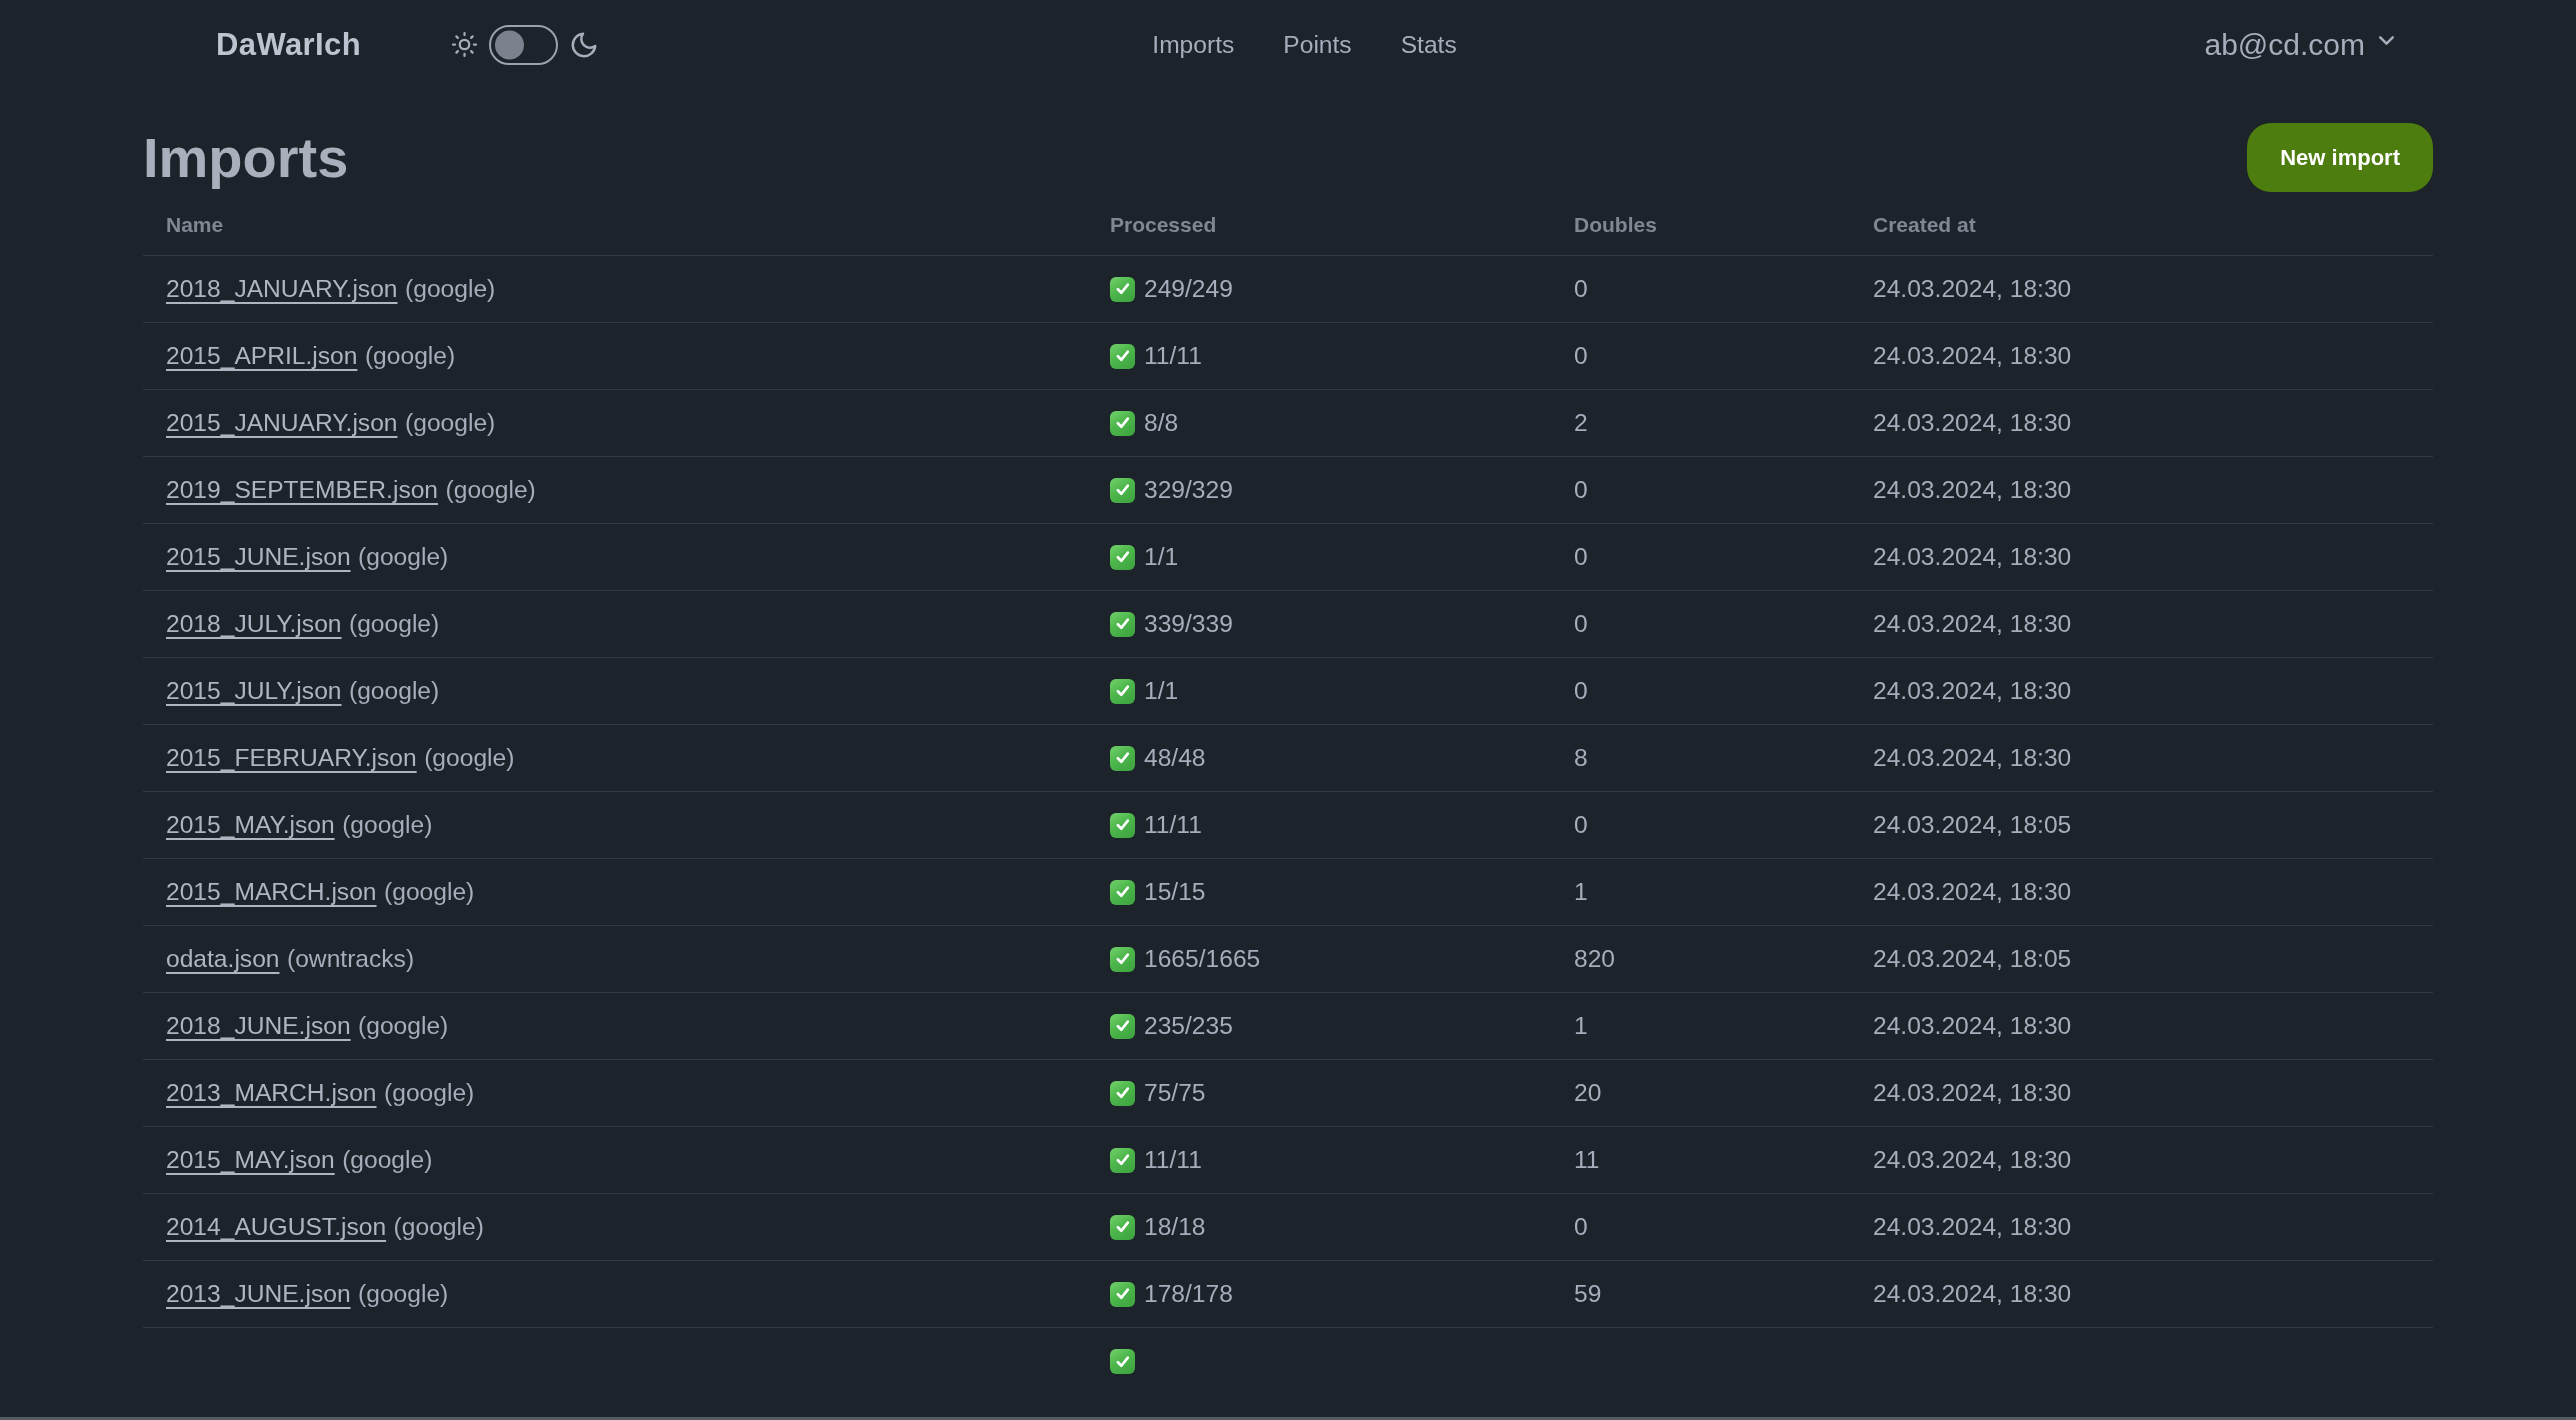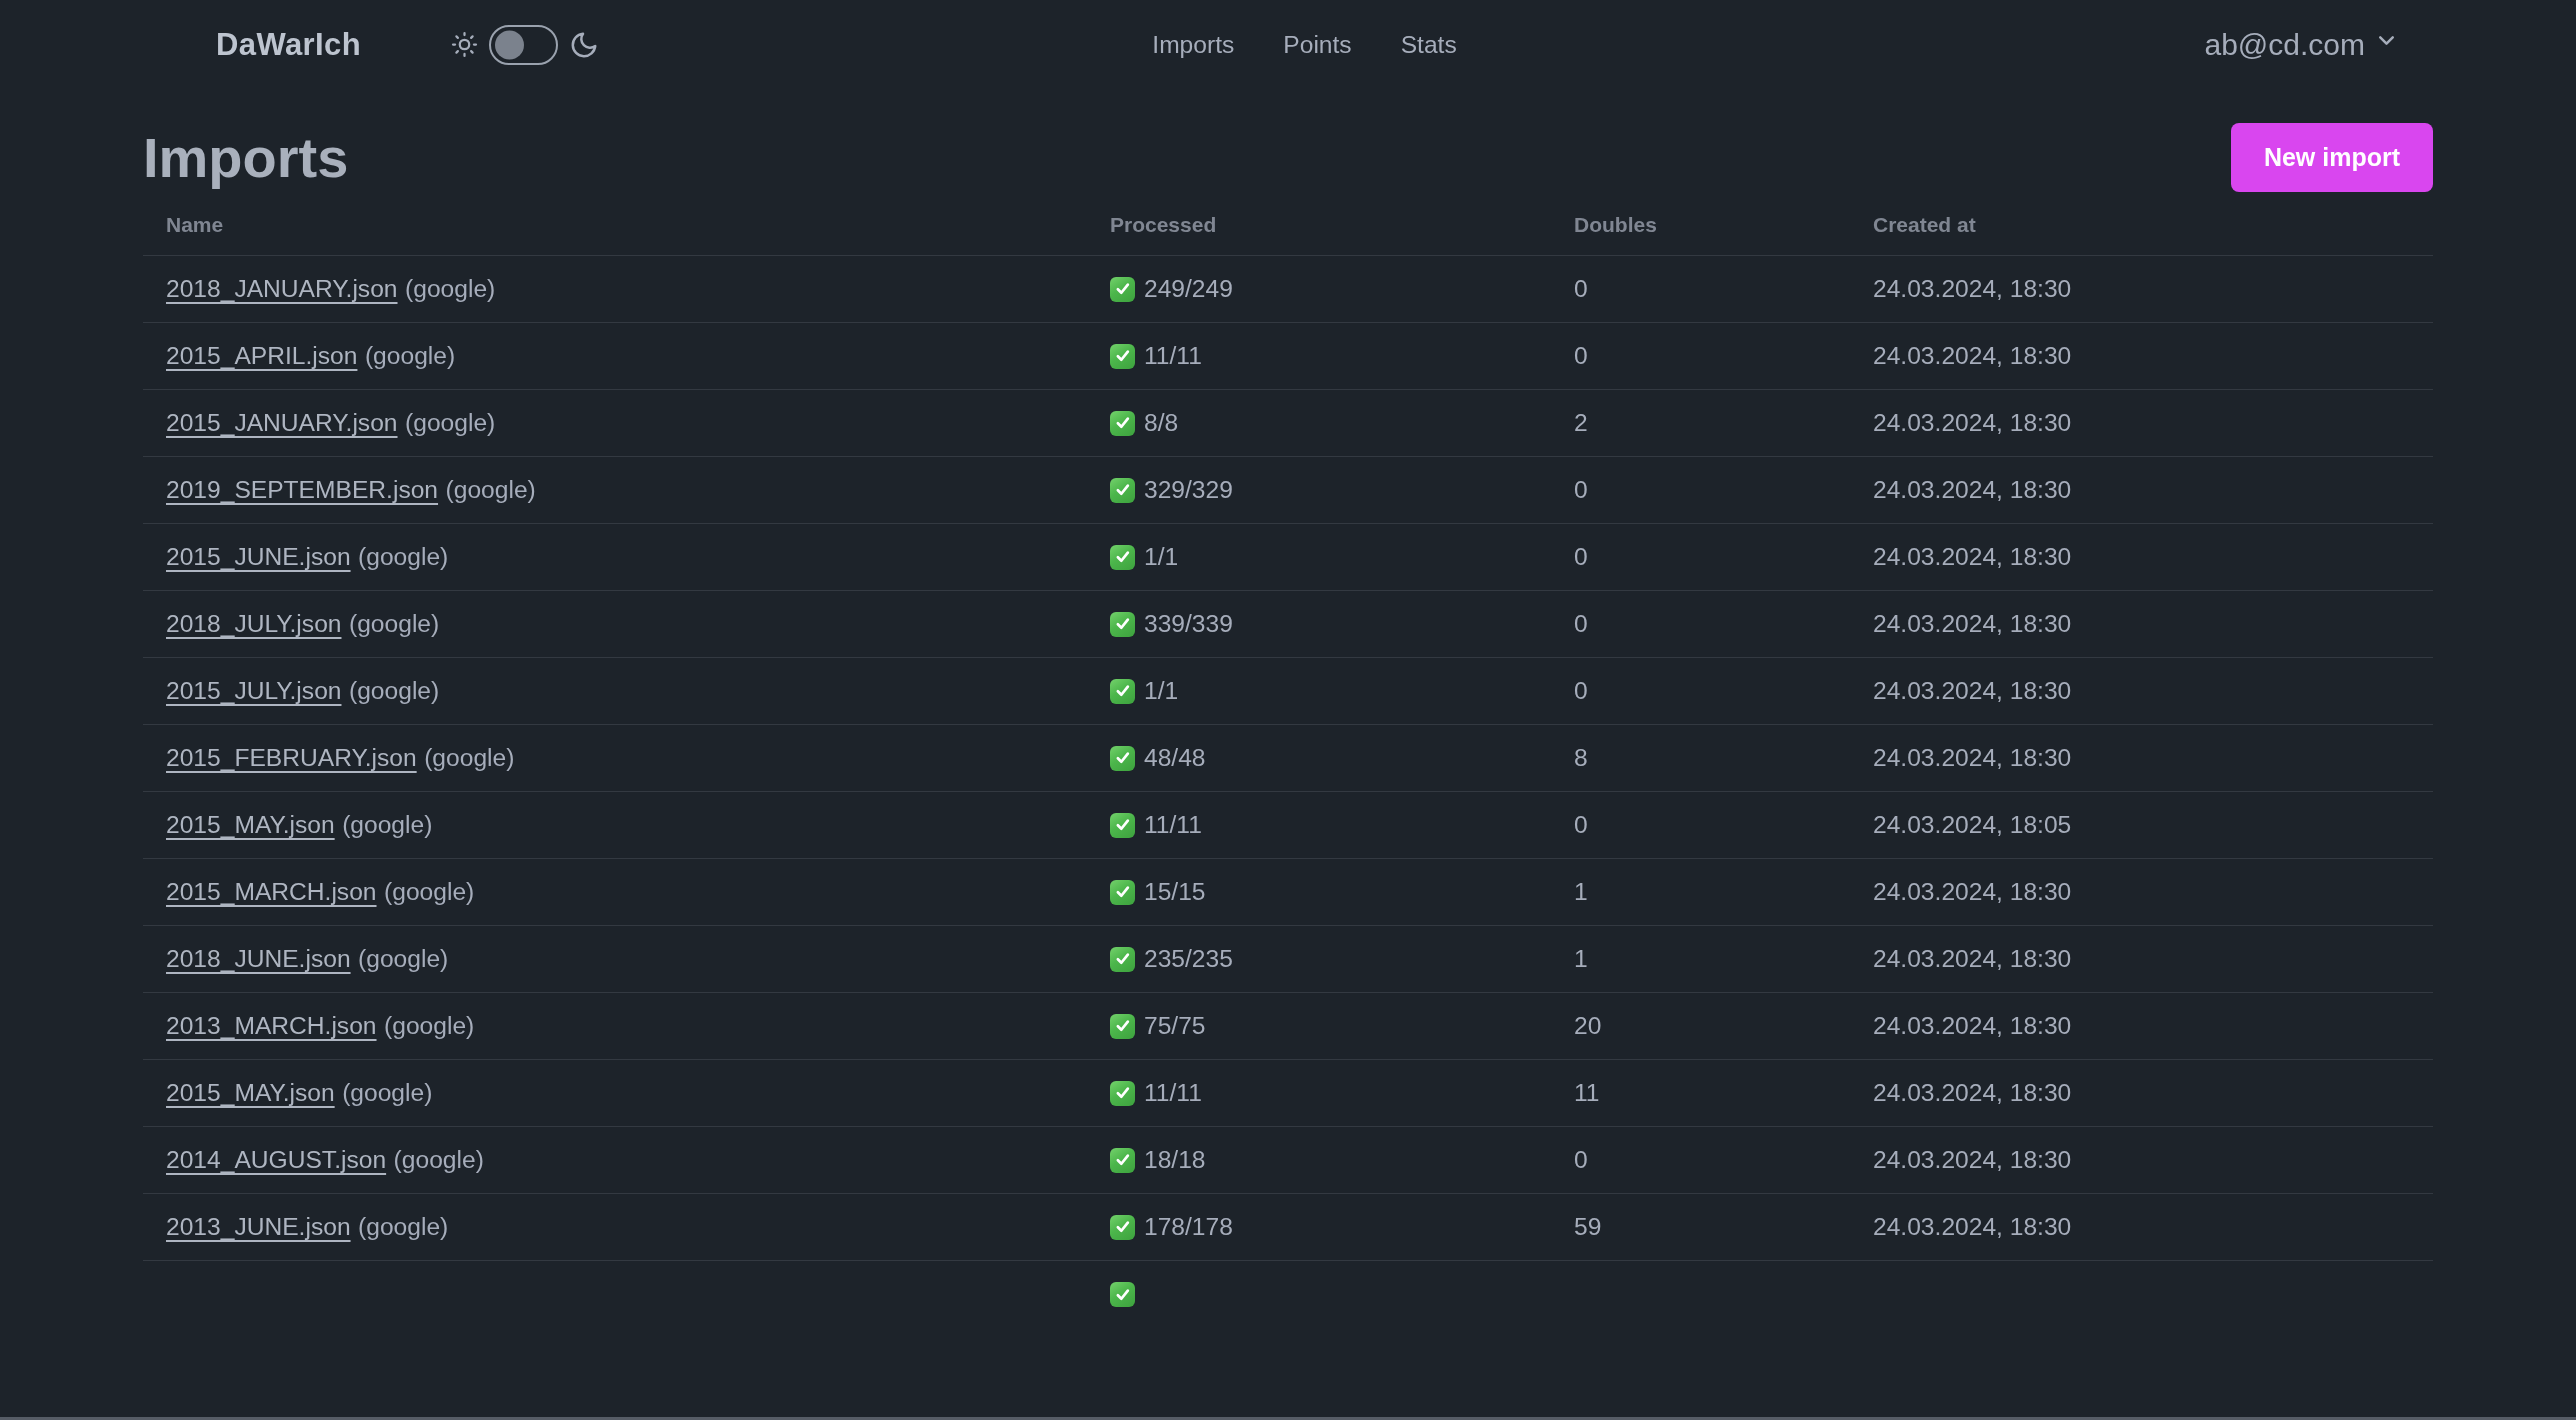--- a/index.html
+++ b/index.html
@@ -94,26 +94,26 @@
   .page-title {
     margin: 0;
     font-size: 56px;
     line-height: 1;
     font-weight: 700;
     color: #a9b0bc;
   }
   .new-import-btn {
     height: 69px;
     padding: 0 33px;
-    background: #d946ef;
+    background: #4d7c0f;
     color: #ffffff;
     border: none;
-    border-radius: 8px;
+    border-radius: 24px;
     font-family: inherit;
-    font-size: 25px;
+    font-size: 22px;
     font-weight: 600;
     cursor: pointer;
   }
 
   
   .imports-table {
     width: 100%;
     margin-top: 3.7px;
     border-collapse: collapse;
     table-layout: fixed;
@@ -417,20 +417,37 @@
             <polyline points="9,19 15.5,25.5 27.5,10.5" stroke="#ffffff" stroke-width="5" stroke-linecap="round" stroke-linejoin="round"></polyline>
           </svg>
         </span>
         <span>15/15</span>
       </div>
     </td>
     <td>1</td>
     <td>24.03.2024, 18:30</td>
   </tr>
 
+  <tr>
+    <td>
+      <a class="file-link" href="#">odata.json</a><span class="file-source">(owntracks)</span>
+    </td>
+    <td>
+      <div class="processed-cell">
+        <span class="check-icon">
+          <svg width="19.4" height="19.4" viewBox="0 0 36 36" fill="none">
+            <polyline points="9,19 15.5,25.5 27.5,10.5" stroke="#ffffff" stroke-width="5" stroke-linecap="round" stroke-linejoin="round"></polyline>
+          </svg>
+        </span>
+        <span>1665/1665</span>
+      </div>
+    </td>
+    <td>820</td>
+    <td>24.03.2024, 18:05</td>
+  </tr>
 
   <tr>
     <td>
       <a class="file-link" href="#">2018_JUNE.json</a><span class="file-source">(google)</span>
     </td>
     <td>
       <div class="processed-cell">
         <span class="check-icon">
           <svg width="19.4" height="19.4" viewBox="0 0 36 36" fill="none">
             <polyline points="9,19 15.5,25.5 27.5,10.5" stroke="#ffffff" stroke-width="5" stroke-linecap="round" stroke-linejoin="round"></polyline>

